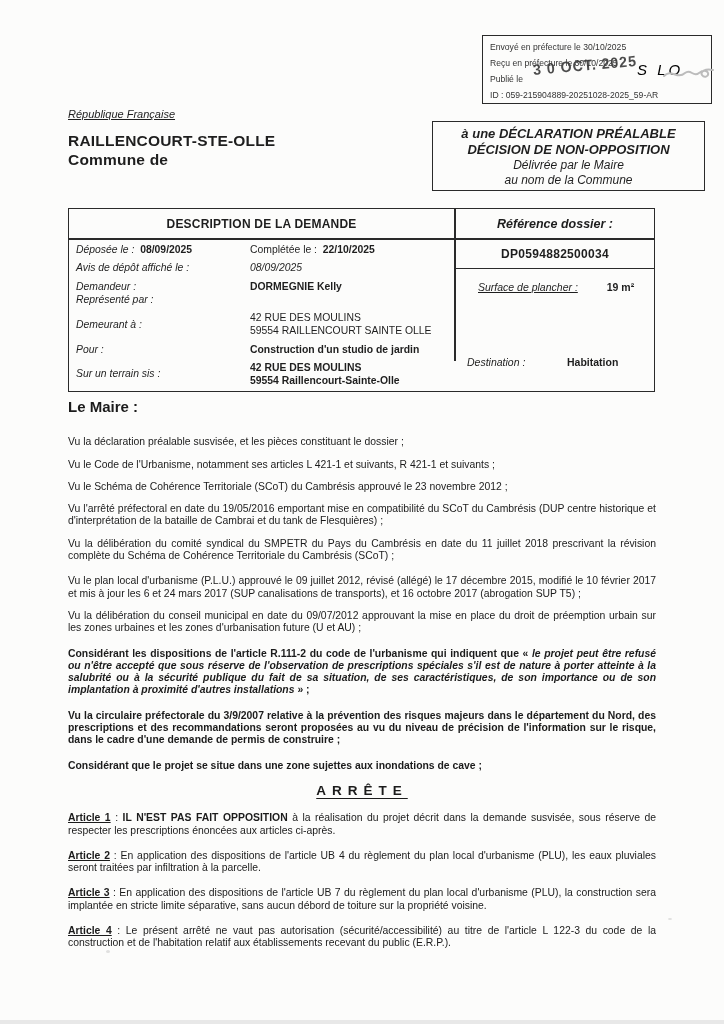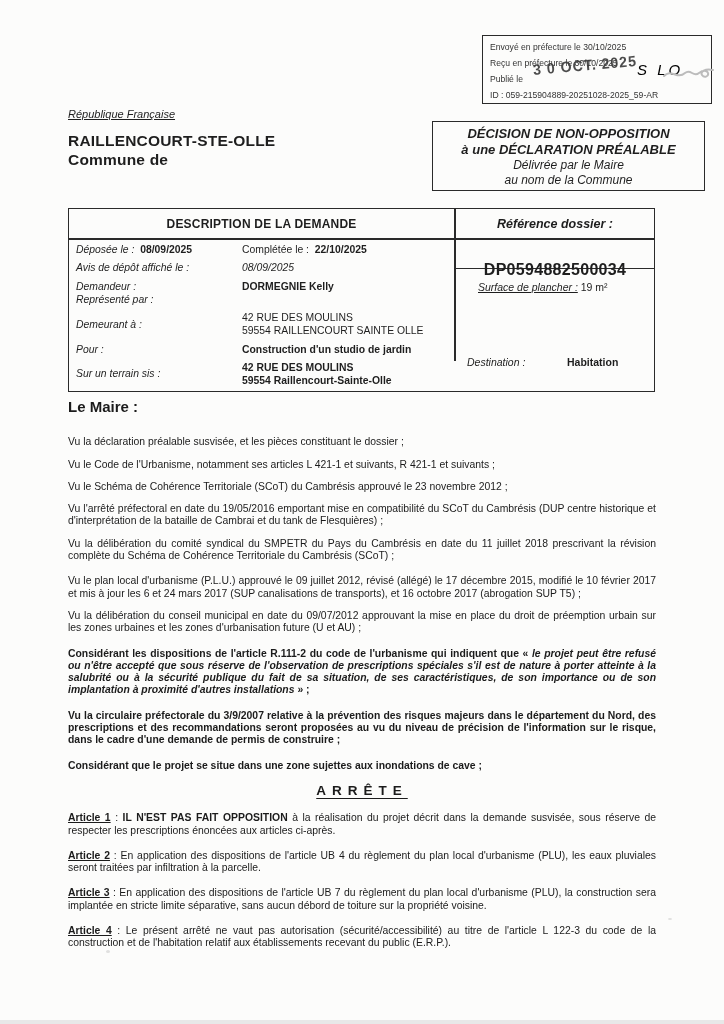--- a/index.html
+++ b/index.html
@@ -62,40 +62,40 @@
     font-size:12px; font-weight:bold; letter-spacing:.2px;
   }
   .t-right-header {
     position:absolute; left:387px; top:0; right:0; height:29px;
     display:flex; align-items:center; justify-content:center;
     font-size:12.5px; font-weight:bold; font-style:italic;
   }
   .t-ref-number {
     position:absolute; left:387px; top:31px; right:0; height:28px;
     display:flex; align-items:center; justify-content:center;
-    font-size:16px; font-weight:bold; letter-spacing:.3px;margin-top:16px;
+    font-size:12px; font-weight:bold; letter-spacing:.3px;
   }
   .t-surface {
     position:absolute; left:409px; top:72px; right:4px;
     font-size:10.5px; white-space:nowrap;
   }
   .t-surface .lbl { font-style:italic; text-decoration:underline; }
-  .t-surface .val { font-weight:normal; margin-left:0; }
+  .t-surface .val { font-weight:bold; margin-left:26px; }
   .t-destination {
     position:absolute; left:398px; top:147px; right:4px;
     font-size:10.5px; display:flex;
   }
   .t-destination .lbl { font-style:italic; width:100px; flex:none; }
   .t-destination .val { font-weight:bold; }
   .t-left-body {
     position:absolute; left:0; top:29px; width:385px; bottom:0;
     padding:5px 6px 4px 7px; font-size:10.4px; line-height:13px;
     display:flex; flex-direction:column; justify-content:space-between;
   }
-  .trow { display:flex; }
+  .trow { display:flex;gap:8px; }
   .tlabel { width:166px; flex:none; font-style:italic; }
   .tval { flex:1; }
   .trow.center { align-items:center; }
 
   
   .doc-body {
     position:absolute; left:68px; top:401px; width:588px;
     font-size:10.4px; line-height:12.3px; color:#1b1b1b;
   }
   .maire { font-size:15px; font-weight:bold; margin-bottom:23px; }
@@ -131,22 +131,22 @@
     </svg>
   </div>
 
   <div class="republic">République Française</div>
   <div class="commune">
     <div>RAILLENCOURT-STE-OLLE</div>
     <div>Commune de</div>
   </div>
 
   <div class="decision-box">
+    <div class="decision-title">à une DÉCLARATION PRÉALABLE</div>
     <div class="decision-title">DÉCISION DE NON-OPPOSITION</div>
-    <div class="decision-title">à une DÉCLARATION PRÉALABLE</div>
     <div class="decision-sub">Délivrée par le Maire</div>
     <div class="decision-sub">au nom de la Commune</div>
   </div>
 
   <div class="demande-table">
     <div class="t-hline-header"></div>
     <div class="t-vline"></div>
     <div class="t-ref-underline"></div>
 
     <div class="t-left-header">DESCRIPTION DE LA DEMANDE</div>

